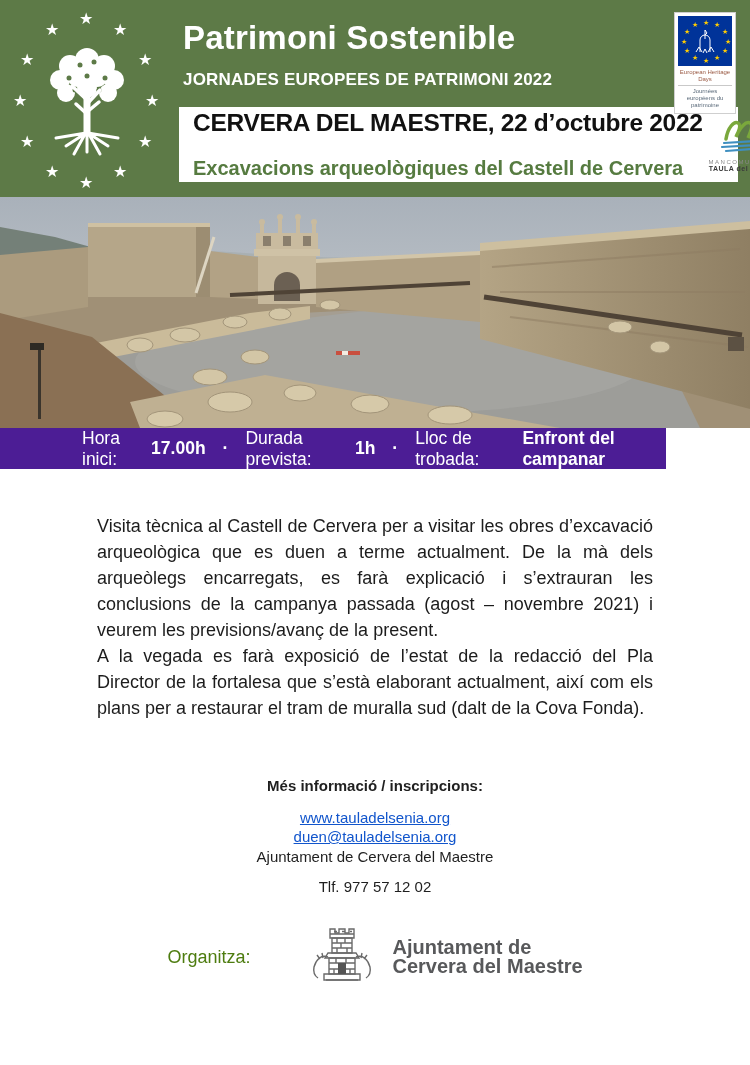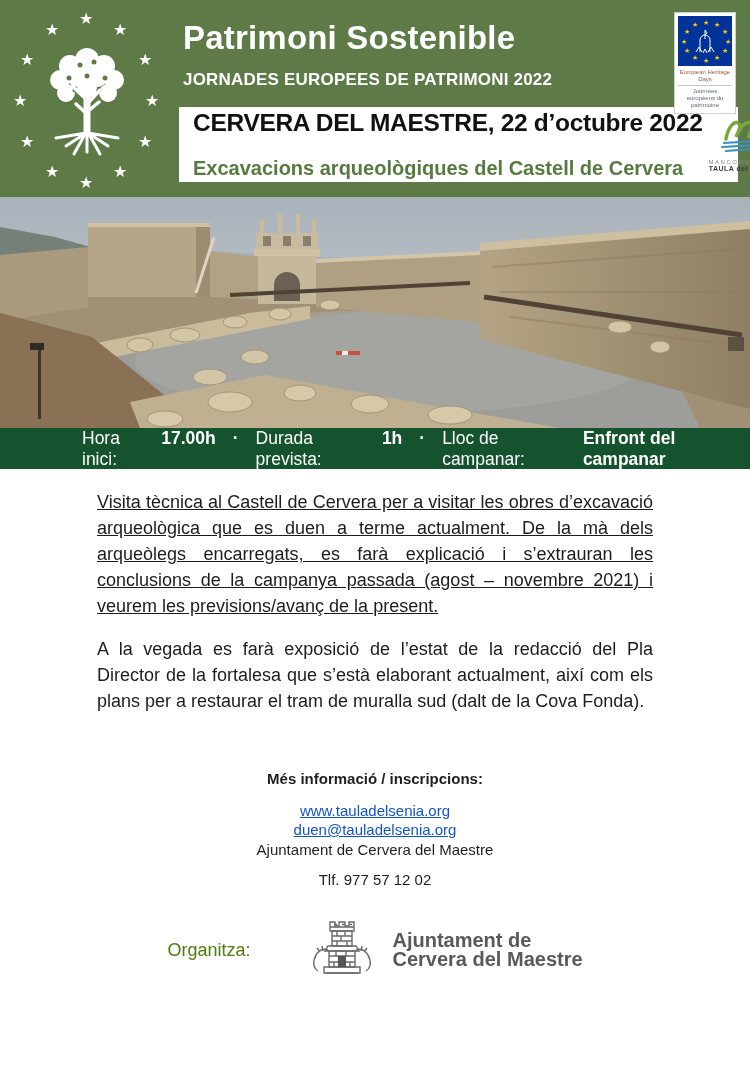--- a/index.html
+++ b/index.html
@@ -37,31 +37,31 @@
   .eu-square .eustar { position:absolute; color:#ffcc00; font-size:7px; line-height:7px; }
   .eu-sketch { position:absolute; left:15px; top:10px; }
   .eu-line1 { font-size:6px; color:#9a5a44; margin-top:3px; border-bottom:1px solid #c9c9c9; padding-bottom:2px; line-height:7px; }
   .eu-line2 { font-size:6px; color:#5a6a7a; margin-top:2px; line-height:7px; }
 
   
   .photo { width:750px; height:231px; overflow:hidden; line-height:0; }
 
   
   .info-bar {
-    width:750px; height:41px; background:#14532d; color:#fff;
-    display:flex; align-items:flex-start; padding-left:82px; font-size:17.5px;
+    width:666px; height:41px; background:#4c1d95; color:#fff;
+    display:flex; align-items:center; padding-left:82px; font-size:17.5px;
   }
   .info-bar b { margin-left:7px; }
   .info-bar .sep { margin:0 17px; font-weight:bold; }
 
   
   main { padding:0 97px; }
   main p { font-size:18px; line-height:26px; text-align:justify; color:#1c1c1c; }
-  .p1 { margin-top:20px;text-decoration:underline; }
-  .p2 { margin-top:17px; }
+  .p1 { margin-top:44px; }
+  .p2 { }
 
   .contact { text-align:center; margin-top:56px; font-size:15px; }
   .contact-heading { font-weight:bold; margin-bottom:16px; }
   .contact .link { display:inline-block; color:#1155cc; text-decoration:underline; margin-bottom:4px; }
   .contact .plain { margin-bottom:13px; }
   .lnkrow { line-height:15px; }
 
   .organizer { display:flex; align-items:center; justify-content:center; margin-top:26px; height:72px; }
   .org-label { font-size:18px; color:#4d7c0f; margin-right:56px; }
   .org-logo { margin-right:14px; }
@@ -257,21 +257,21 @@
     </svg>
   </div>
 
   <div class="info-bar">
     <span>Hora inici:</span>
     <b>17.00h</b>
     <span class="sep">·</span>
     <span>Durada prevista:</span>
     <b>1h</b>
     <span class="sep">·</span>
-    <span>Lloc de campanar:</span>
+    <span>Lloc de trobada:</span>
     <b>Enfront del campanar</b>
   </div>
 
   <main>
     <p class="p1">Visita tècnica al Castell de Cervera per a visitar les obres d’excavació arqueològica que es duen a terme actualment. De la mà dels arqueòlegs encarregats, es farà explicació i s’extrauran les conclusions de la campanya passada (agost – novembre 2021) i veurem les previsions/avanç de la present.</p>
     <p class="p2">A la vegada es farà exposició de l’estat de la redacció del Pla Director de la fortalesa que s’està elaborant actualment, així com els plans per a restaurar el tram de muralla sud (dalt de la Cova Fonda).</p>
 
     <section class="contact">
       <div class="contact-heading">Més informació / inscripcions:</div>
       <div class="lnkrow"><a class="link" href="#">www.tauladelsenia.org</a></div>

